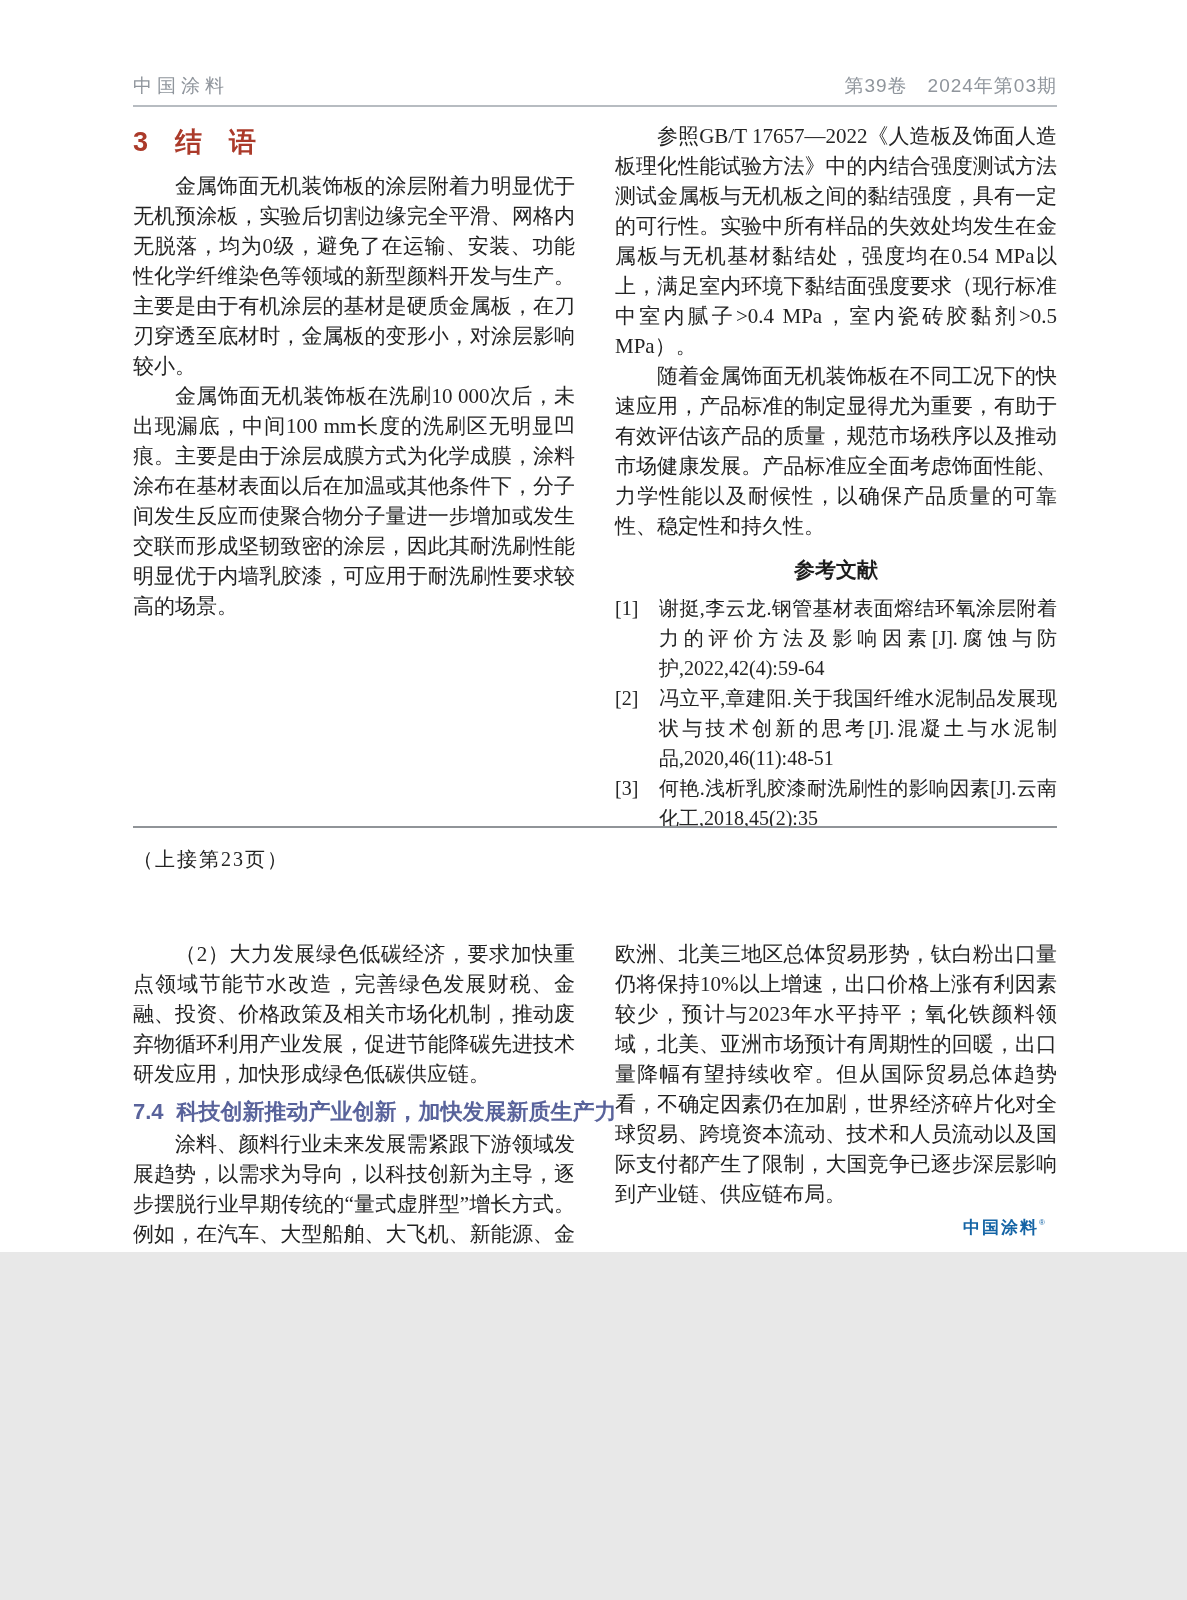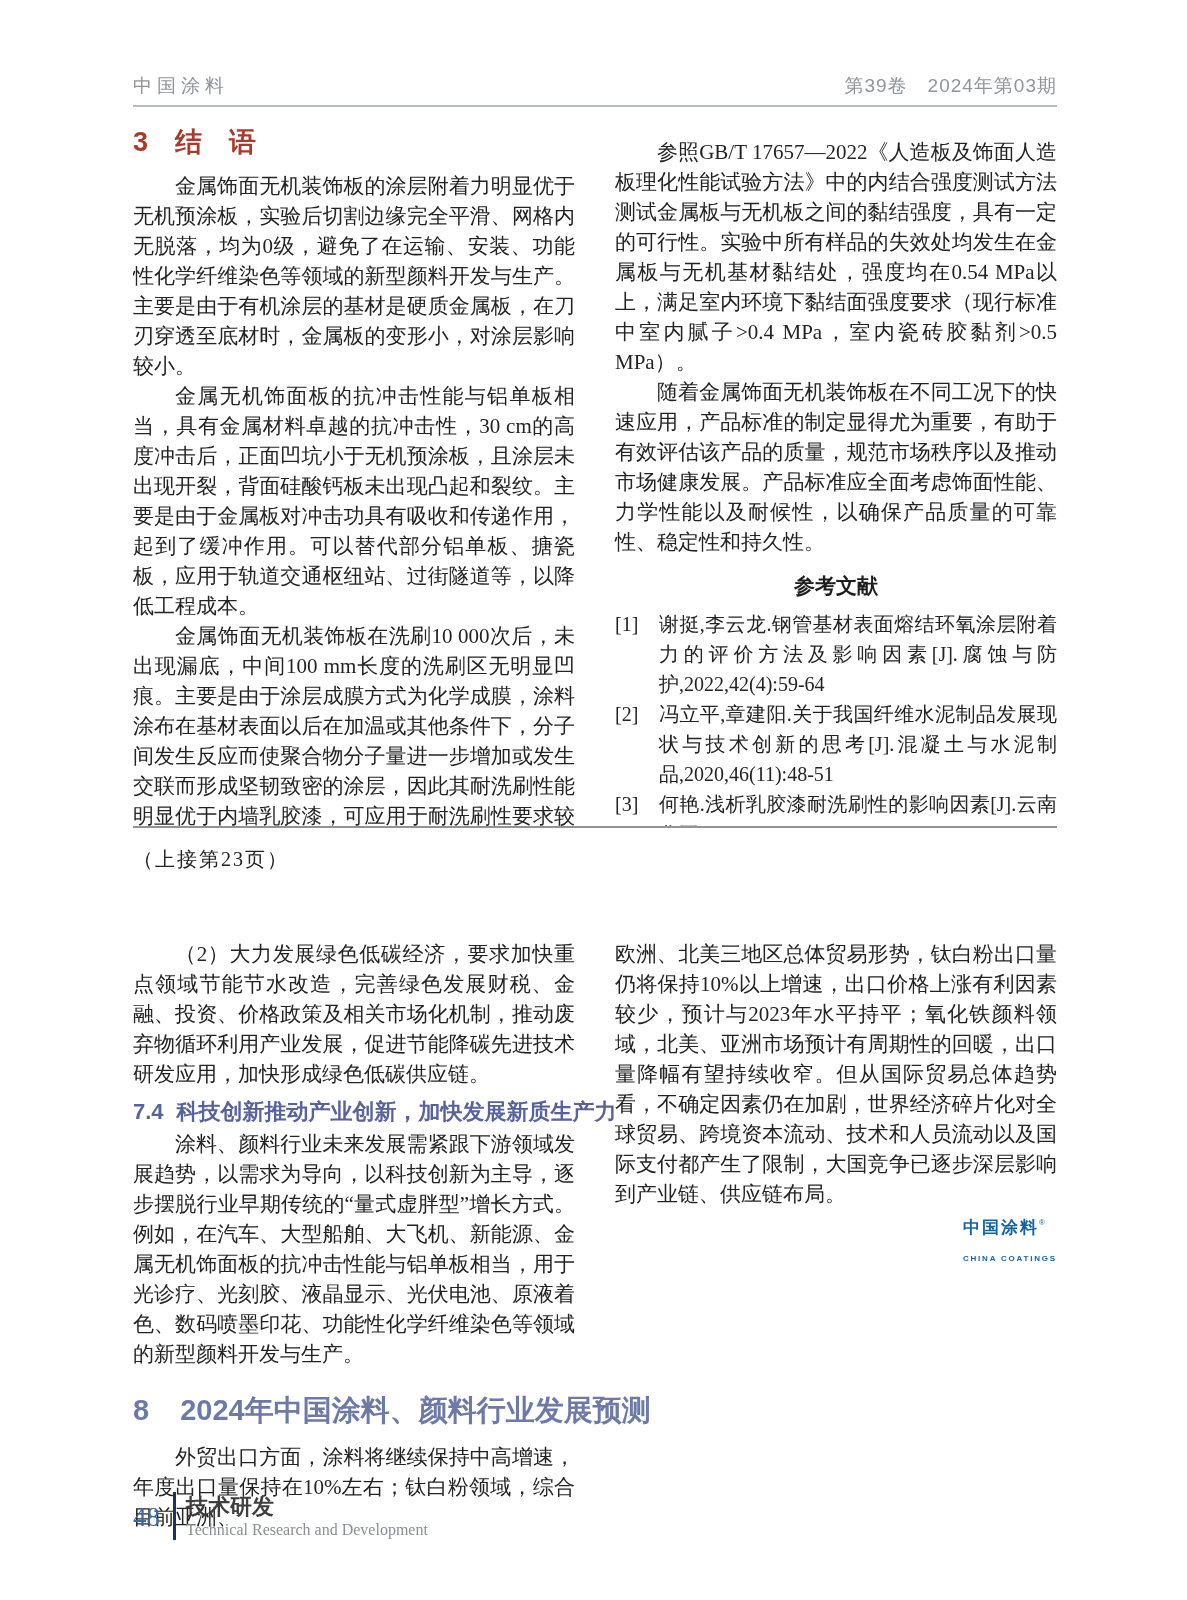--- a/index.html
+++ b/index.html
@@ -1,19 +1,19 @@
 <!DOCTYPE html>
 <html><head>
 <meta charset="utf-8">
 <style>
   html, body { margin: 0; padding: 0; background: #e8e8e8; }
   .page {
     position: relative;
     width: 1187px;
-    height: 1600px;
+    height: 1252px;
     margin: 0 auto;
     background: #ffffff;
     font-family: "Liberation Serif", "DejaVu Serif", serif;
     color: #232323;
     overflow: hidden;
   }
   .inner { padding: 0 130px 0 133px; }
 
   
   .pg-header {
@@ -27,21 +27,21 @@
     line-height: 24px;
   }
   .journal-name { letter-spacing: 5px; }
   .issue-info   { letter-spacing: 1px; }
   .header-rule { margin-top: 7px; height: 2px; background: #b7bcc1; }
 
   
   .main-top { display: flex; gap: 40px; height: 719px; overflow: hidden; }
   .main-bottom { display: flex; gap: 40px; margin-top: 66px; }
   .col { width: 442px; }
-  .col-r-top { padding-top: 30px; }
+  .col-r-top { padding-top: 14px; }
 
   p.body {
     margin: 0;
     font-size: 21px;
     line-height: 30px;
     text-align: justify;
   }
   p.ind { text-indent: 2em; }
 
   
@@ -161,21 +161,20 @@
     <div class="header-rule"></div>
 
     <div class="main-top">
 
       <div class="col">
         <h2 class="red-heading">
           <span class="h-num">3</span>
           <span class="h-title">结　语</span>
         </h2>
         <p class="body ind">金属饰面无机装饰板的涂层附着力明显优于无机预涂板，实验后切割边缘完全平滑、网格内无脱落，均为0级，避免了在运输、安装、功能性化学纤维染色等领域的新型颜料开发与生产。主要是由于有机涂层的基材是硬质金属板，在刀刃穿透至底材时，金属板的变形小，对涂层影响较小。</p>
-        <p class="body ind">金属无机饰面板的抗冲击性能与铝单板相当，具有金属材料卓越的抗冲击性，30 cm的高度冲击后，正面凹坑小于无机预涂板，且涂层未出现开裂，背面硅酸钙板未出现凸起和裂纹。主要是由于金属板对冲击功具有吸收和传递作用，起到了缓冲作用。可以替代部分铝单板、搪瓷板，应用于轨道交通枢纽站、过街隧道等，以降低工程成本。</p>
         <p class="body ind">金属饰面无机装饰板在洗刷10 000次后，未出现漏底，中间100 mm长度的洗刷区无明显凹痕。主要是由于涂层成膜方式为化学成膜，涂料涂布在基材表面以后在加温或其他条件下，分子间发生反应而使聚合物分子量进一步增加或发生交联而形成坚韧致密的涂层，因此其耐洗刷性能明显优于内墙乳胶漆，可应用于耐洗刷性要求较高的场景。</p>
       </div>
 
       <div class="col col-r-top">
         <p class="body ind">参照GB/T 17657—2022《人造板及饰面人造板理化性能试验方法》中的内结合强度测试方法测试金属板与无机板之间的黏结强度，具有一定的可行性。实验中所有样品的失效处均发生在金属板与无机基材黏结处，强度均在0.54 MPa以上，满足室内环境下黏结面强度要求（现行标准中室内腻子&gt;0.4 MPa，室内瓷砖胶黏剂&gt;0.5 MPa）。</p>
         <p class="body ind">随着金属饰面无机装饰板在不同工况下的快速应用，产品标准的制定显得尤为重要，有助于有效评估该产品的质量，规范市场秩序以及推动市场健康发展。产品标准应全面考虑饰面性能、力学性能以及耐候性，以确保产品质量的可靠性、稳定性和持久性。</p>
 
         <h3 class="ref-title">参考文献</h3>
         <div class="ref-item">
           <span class="ref-num">[1]</span>

